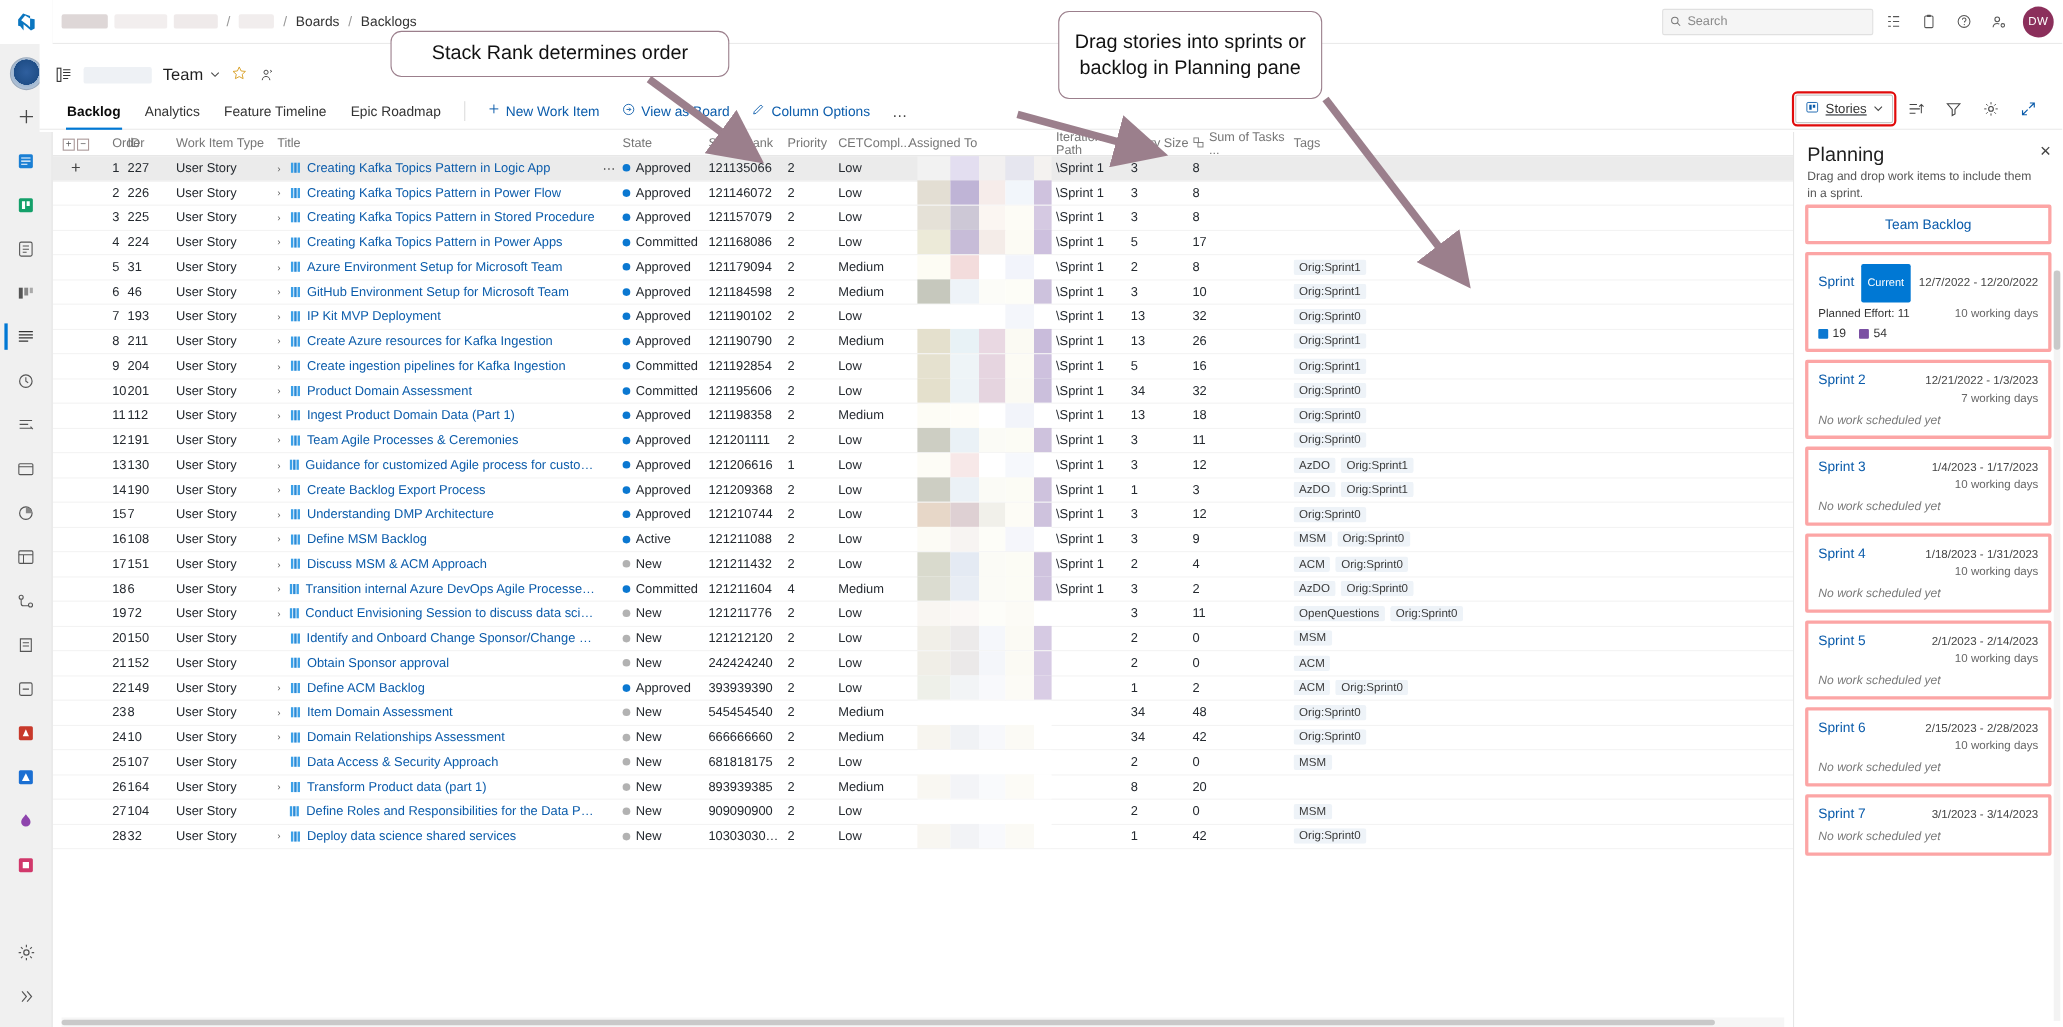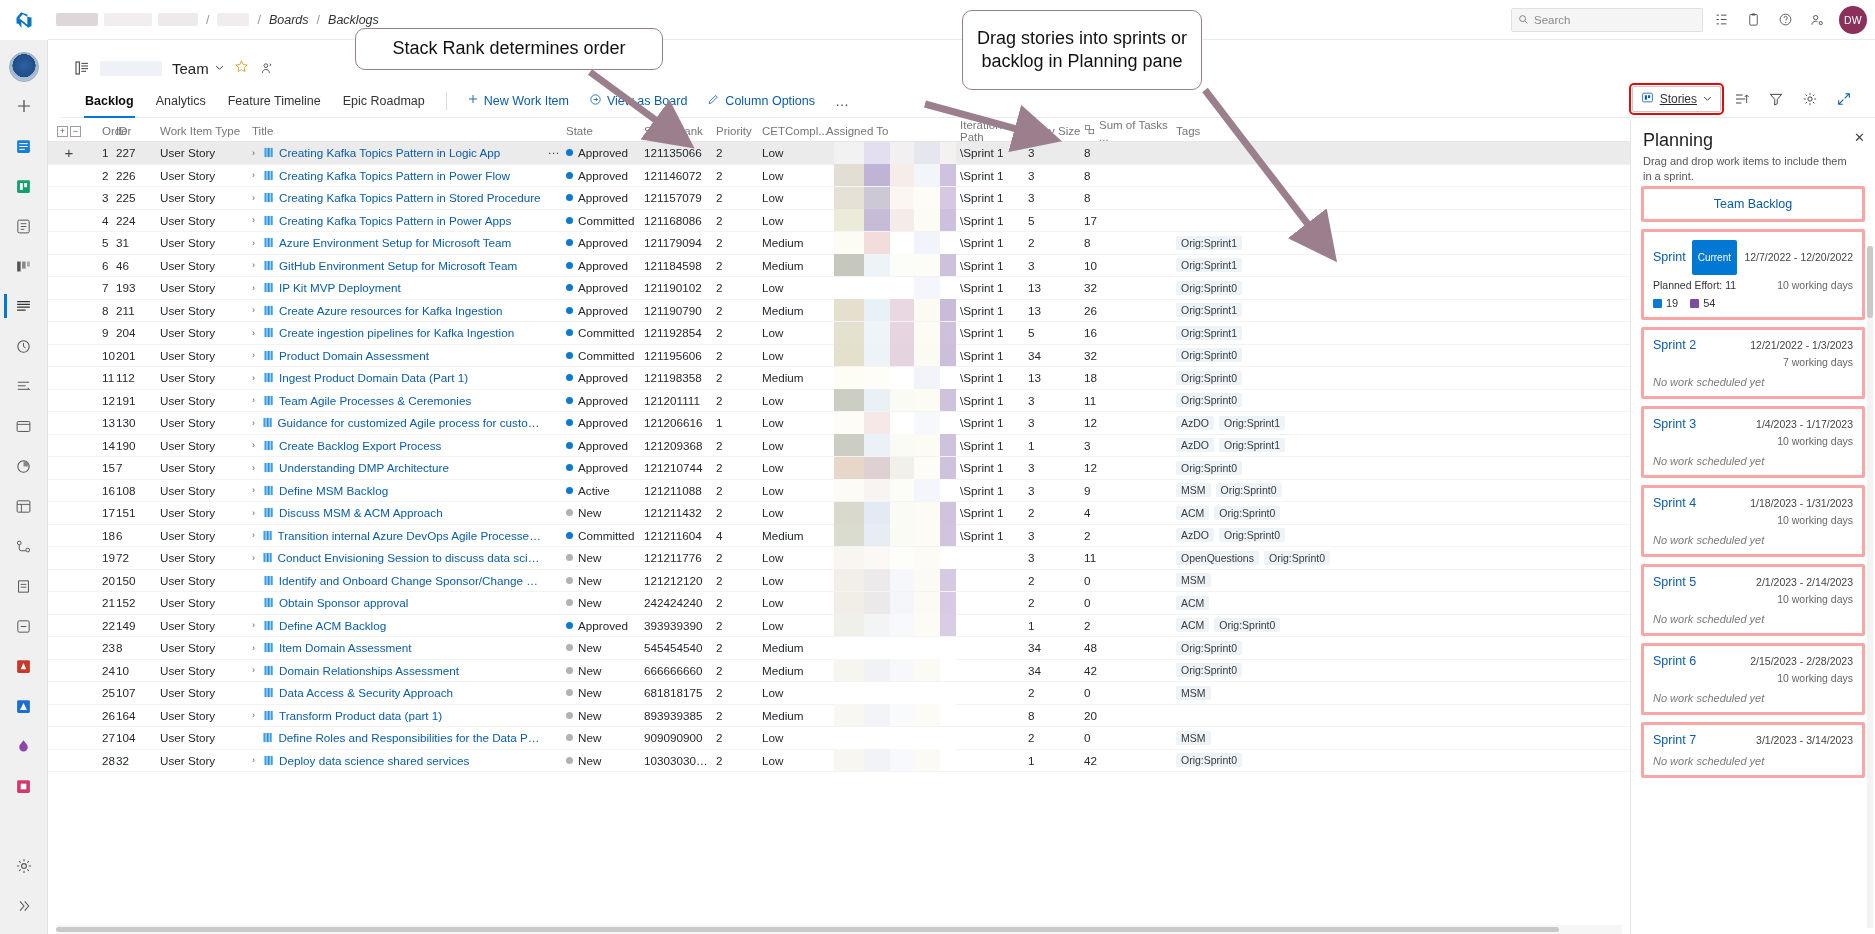--- a/index.html
+++ b/index.html
@@ -41,40 +41,40 @@
 
   
   .topbar {
     position: absolute; left: 48px; top: 0; right: 0; height: 40px;
     background: #ffffff; border-bottom: 1px solid #eaeaea;
     display: flex; align-items: center; padding: 0 8px;
   }
   .bc { display: flex; align-items: center; gap: 6px; font-size: 12.5px; color: #333; }
   .bc-blur { height: 13px; border-radius: 2px; }
   .bc-sep { color: #999; padding: 0 2px; }
-  .bc a { color: #333; text-decoration: none; cursor: pointer; font-style: italic; }
+  .bc a { color: #333; text-decoration: none; cursor: pointer; }
 
   .topbar-right { margin-left: auto; display: flex; align-items: center; gap: 4px; }
   .searchbox {
     width: 192px; height: 24px; background: #f5f5f5; border: 1px solid #e0e0e0;
     border-radius: 2px; display: flex; align-items: center; padding: 0 6px; gap: 5px;
     color: #8a8a8a; font-size: 11.5px; cursor: text;
   }
   .ticon {
     width: 28px; height: 28px; display: flex; align-items: center; justify-content: center;
     color: #4a4a4a; cursor: pointer;
   }
   .avatar {
     width: 28px; height: 28px; border-radius: 50%; background: #8b2f5b; color: #fff;
     font-size: 10.5px; display: flex; align-items: center; justify-content: center;
     margin-left: 4px; cursor: pointer; letter-spacing: .3px;
   }
 
   
-  .pagehead { position: absolute; left: 60px; top: 40px; right: 0; height: 80px; background: #fff; }
+  .pagehead { position: absolute; left: 36px; top: 40px; right: 0; height: 80px; background: #fff; }
   .teamrow { display: flex; align-items: center; gap: 10px; padding: 12px 0 0 14px; height: 44px; }
   .teamrow .hicon { color: #333; display: flex; align-items: center; cursor: pointer; }
   .team-blur { width: 62px; height: 15px; background: #eef1f5; border-radius: 2px; }
   .team-name { font-size: 15px; color: #1f1f1f; cursor: pointer; }
   .chev { color: #555; font-size: 9px; margin-left: -4px; }
   .star { color: #d8a12a; font-size: 15px; cursor: pointer; }
 
   .tabsrow {
     display: flex; align-items: center; gap: 0px; padding-left: 14px; height: 34px;
     border-bottom: 1px solid #eaeaea; position: relative;

